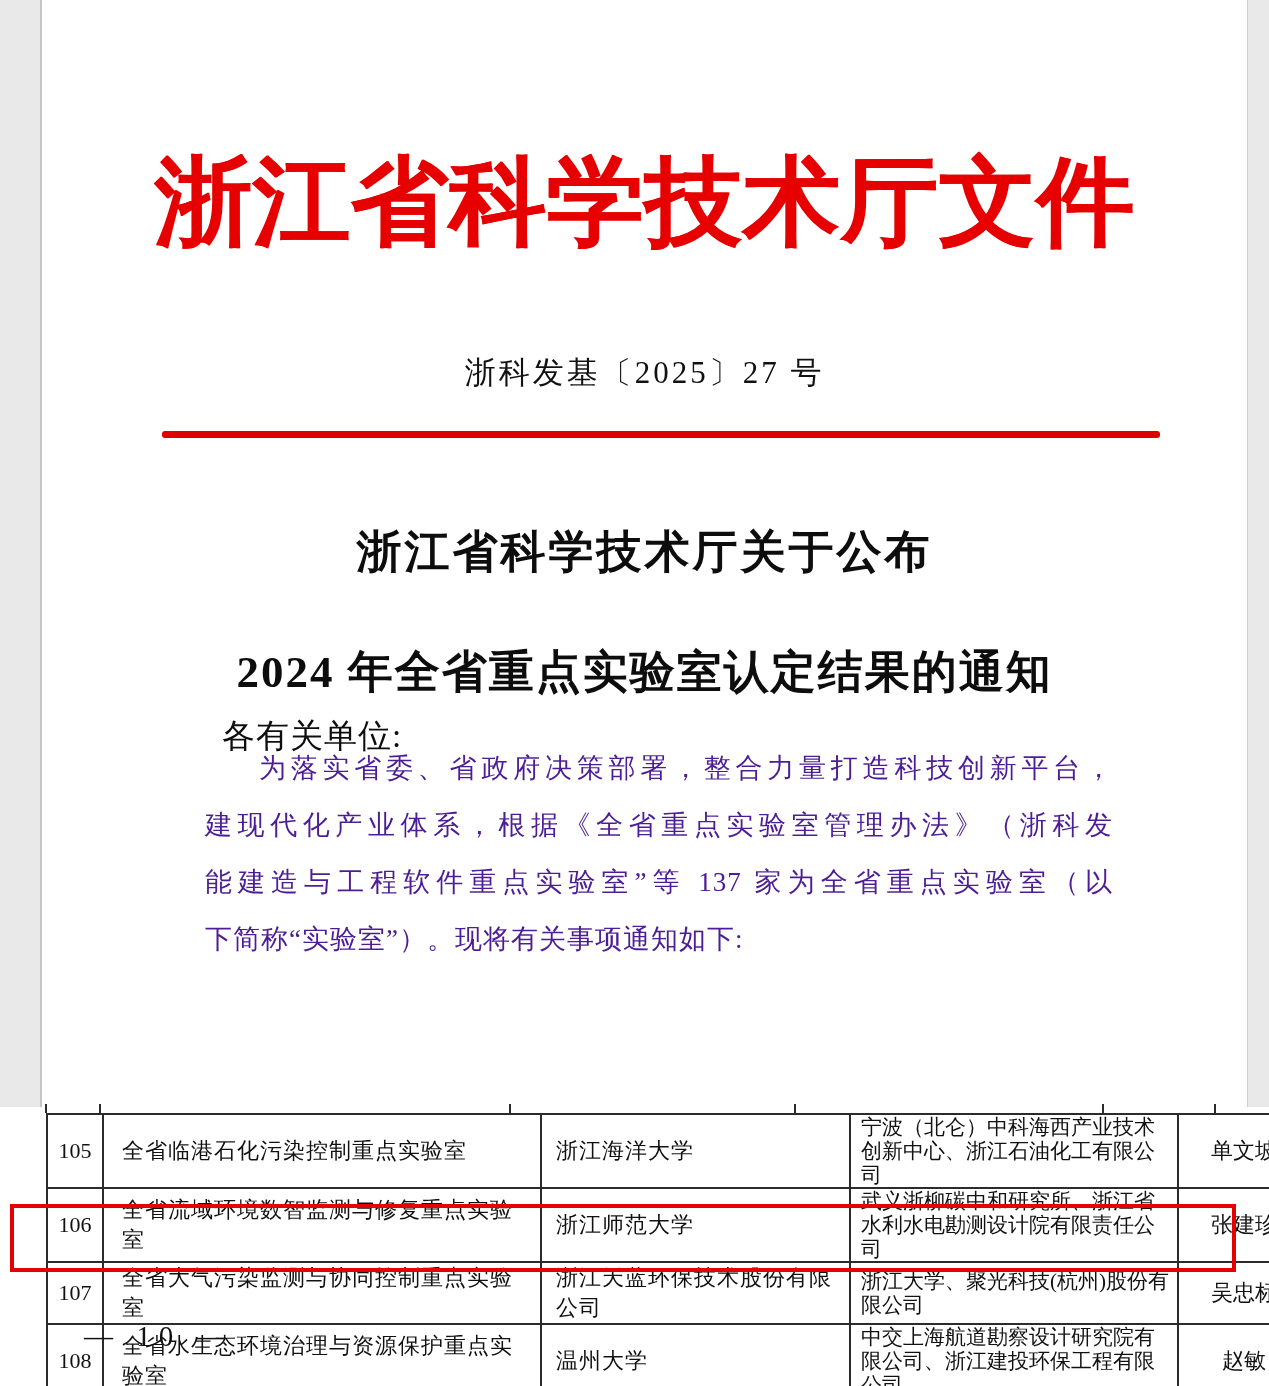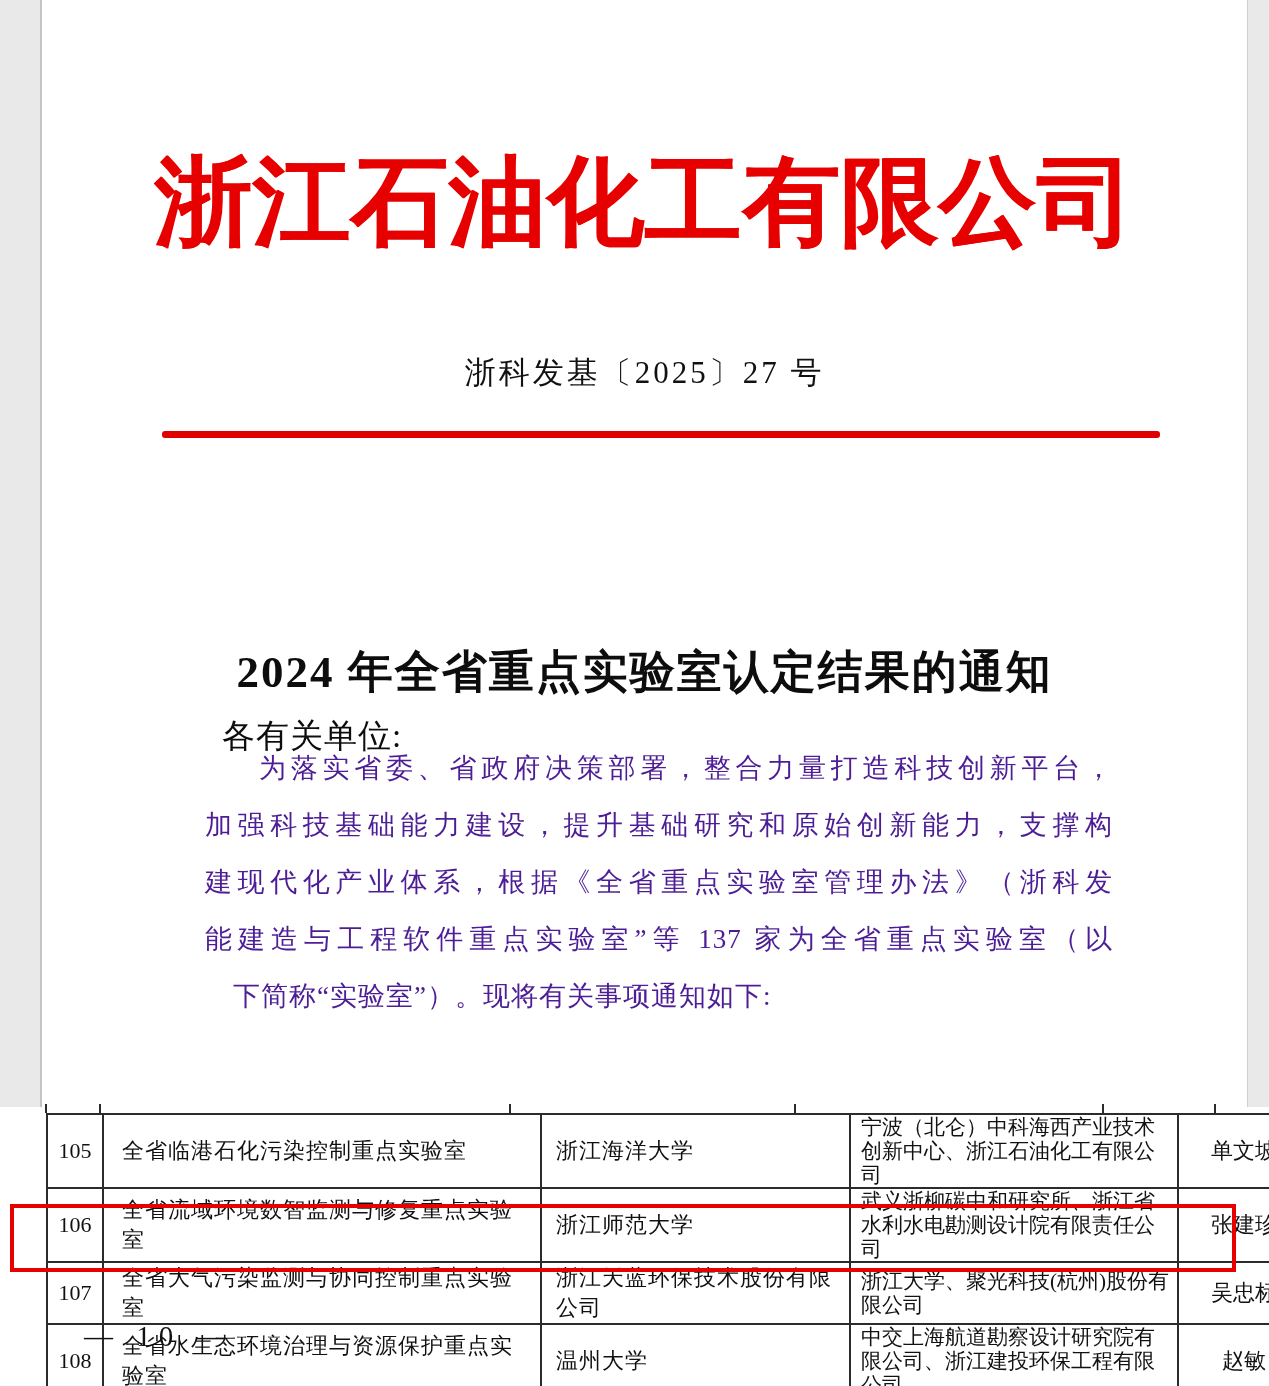--- a/index.html
+++ b/index.html
@@ -75,21 +75,20 @@
     height: 57px; line-height: 57px;
     white-space: nowrap;
     text-align: justify;
     text-align-last: justify;
     letter-spacing: 1px;
   }
   .body-line.indent { text-indent: 2em; }
   .body-line.last {
     text-align: left;
     text-align-last: left;
-    margin-left: 28px;
   }
   
   .table-section {
     position: absolute; left: 0; top: 1107px;
     width: 1269px; height: 279px;
     background: #ffffff;
   }
   .results-table {
     position: absolute; left: 46px; top: 6px;
     border-collapse: collapse;
@@ -127,33 +126,33 @@
   }
 </style>
 </head>
 <body>
 
 <div class="stage">
 
   <div class="margin-left"></div>
   <div class="margin-right"></div>
 
-  <div class="doc-header">浙江石油化工有限公司</div>
+  <div class="doc-header">浙江省科学技术厅文件</div>
 
   <div class="doc-number">浙科发基〔2025〕27 号</div>
 
   <div class="red-rule"></div>
 
+  <div class="notice-title-1">浙江省科学技术厅关于公布</div>
   <div class="notice-title-2">2024 年全省重点实验室认定结果的通知</div>
 
   <div class="salutation">各有关单位:</div>
 
   <div class="body-paragraph">
       <div class="body-line indent">为落实省委、省政府决策部署，整合力量打造科技创新平台，</div>
-      <div class="body-line">加强科技基础能力建设，提升基础研究和原始创新能力，支撑构</div>
       <div class="body-line">建现代化产业体系，根据《全省重点实验室管理办法》（浙科发</div>
       <div class="body-line">能建造与工程软件重点实验室”等 137 家为全省重点实验室（以</div>
       <div class="body-line last">下简称“实验室”）。现将有关事项通知如下:</div>
     </div>
 
   <div class="table-section">
     <div class="table-stub" style="left:45px"></div>
     <div class="table-stub" style="left:99px"></div>
     <div class="table-stub" style="left:509px"></div>
     <div class="table-stub" style="left:794px"></div>

